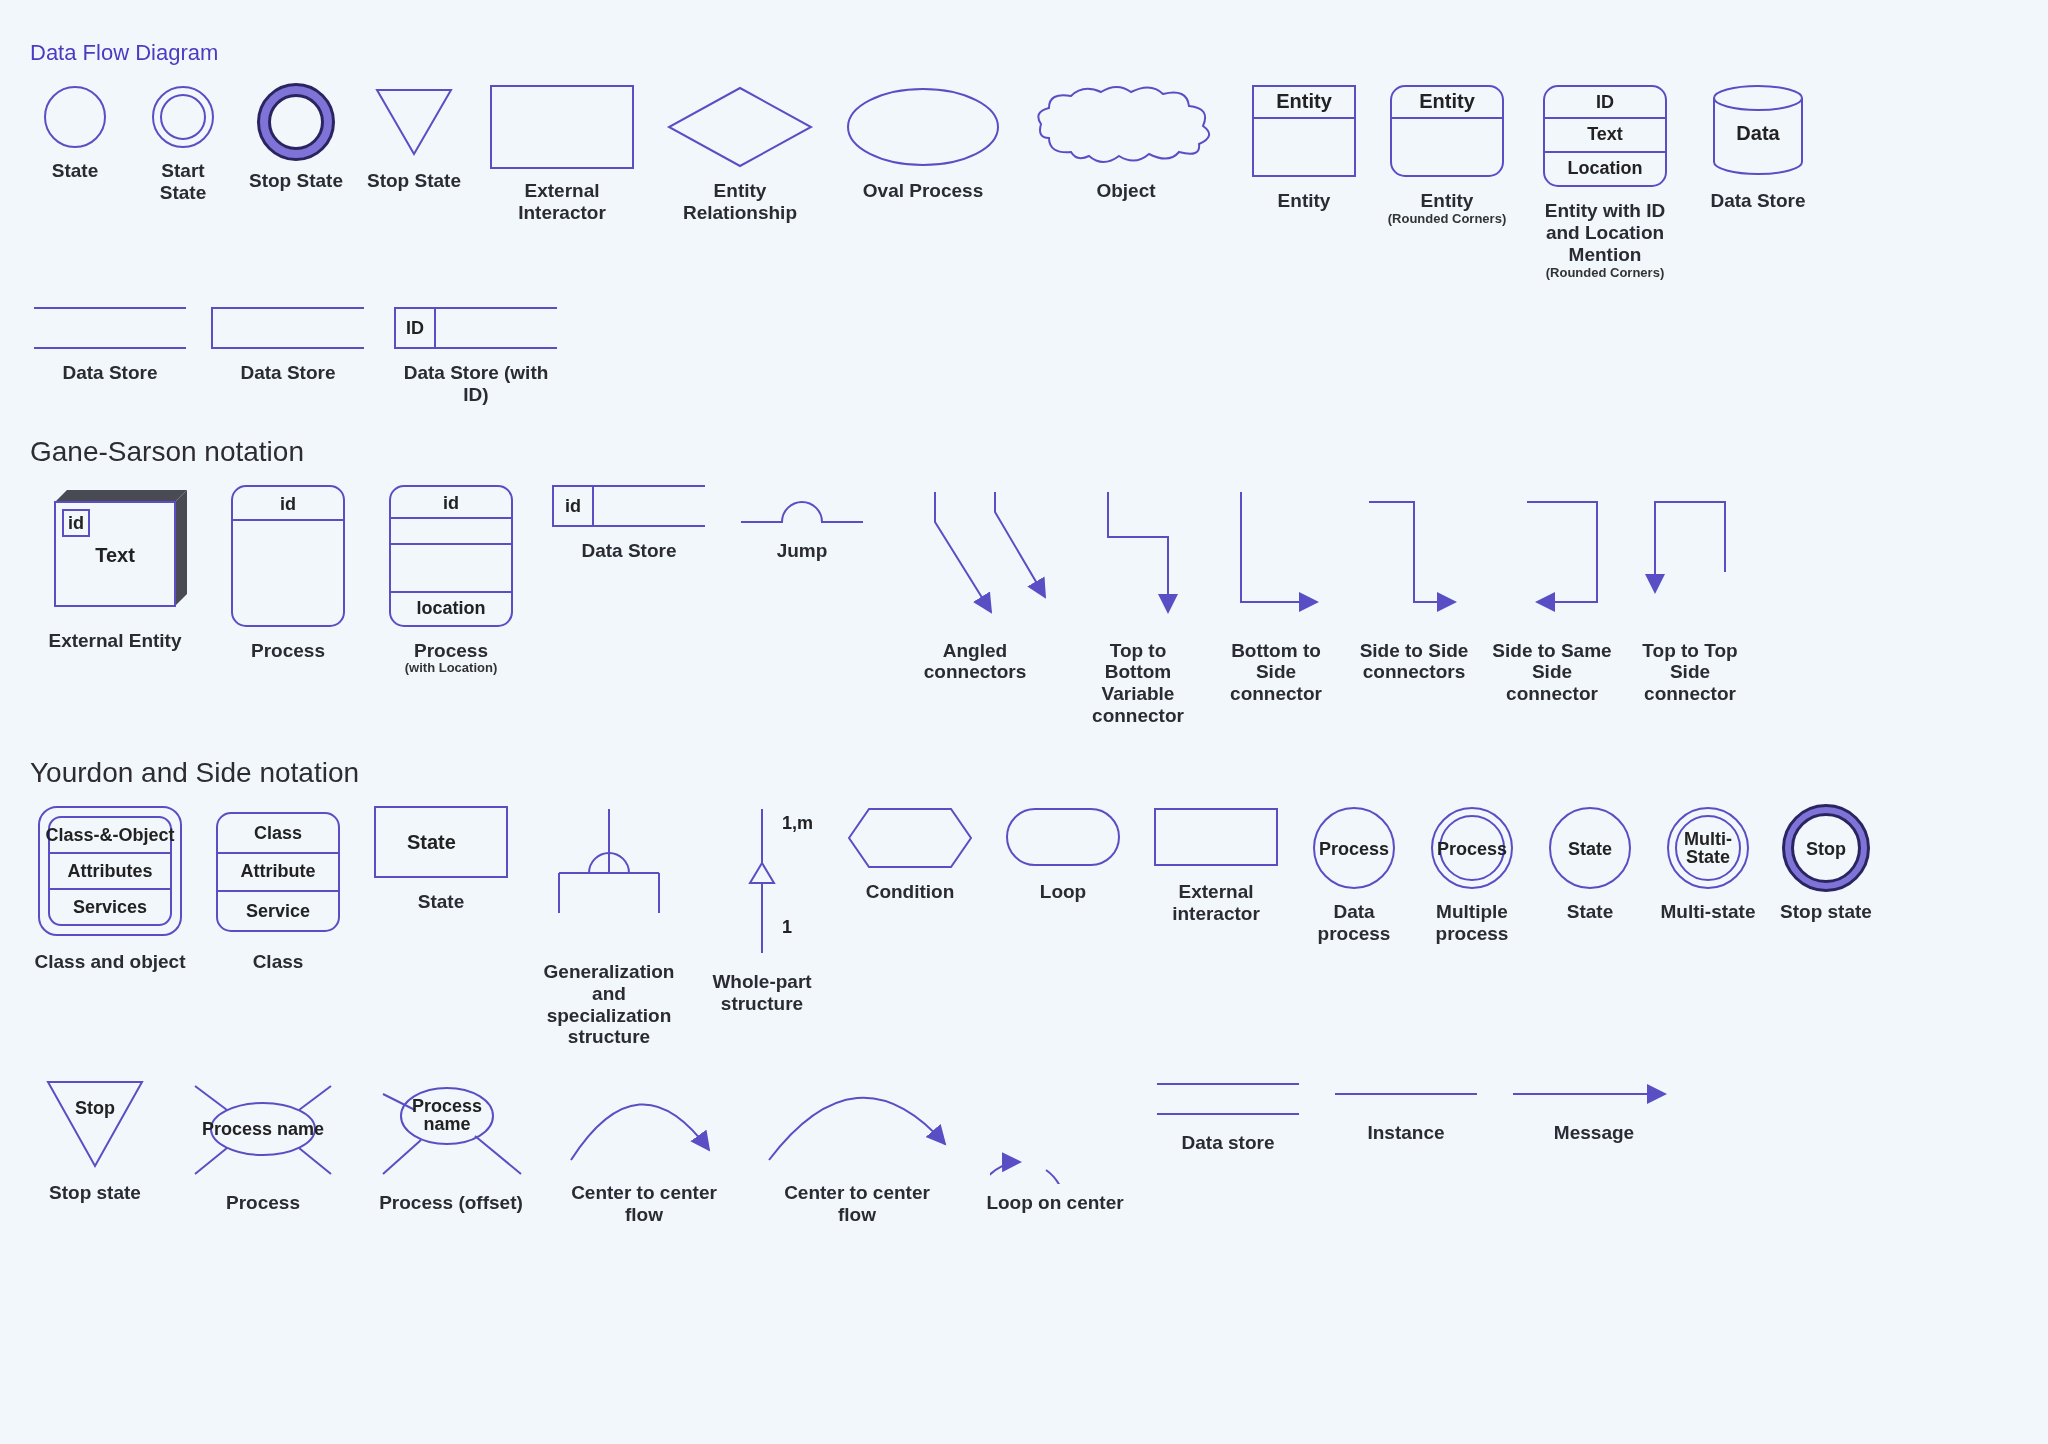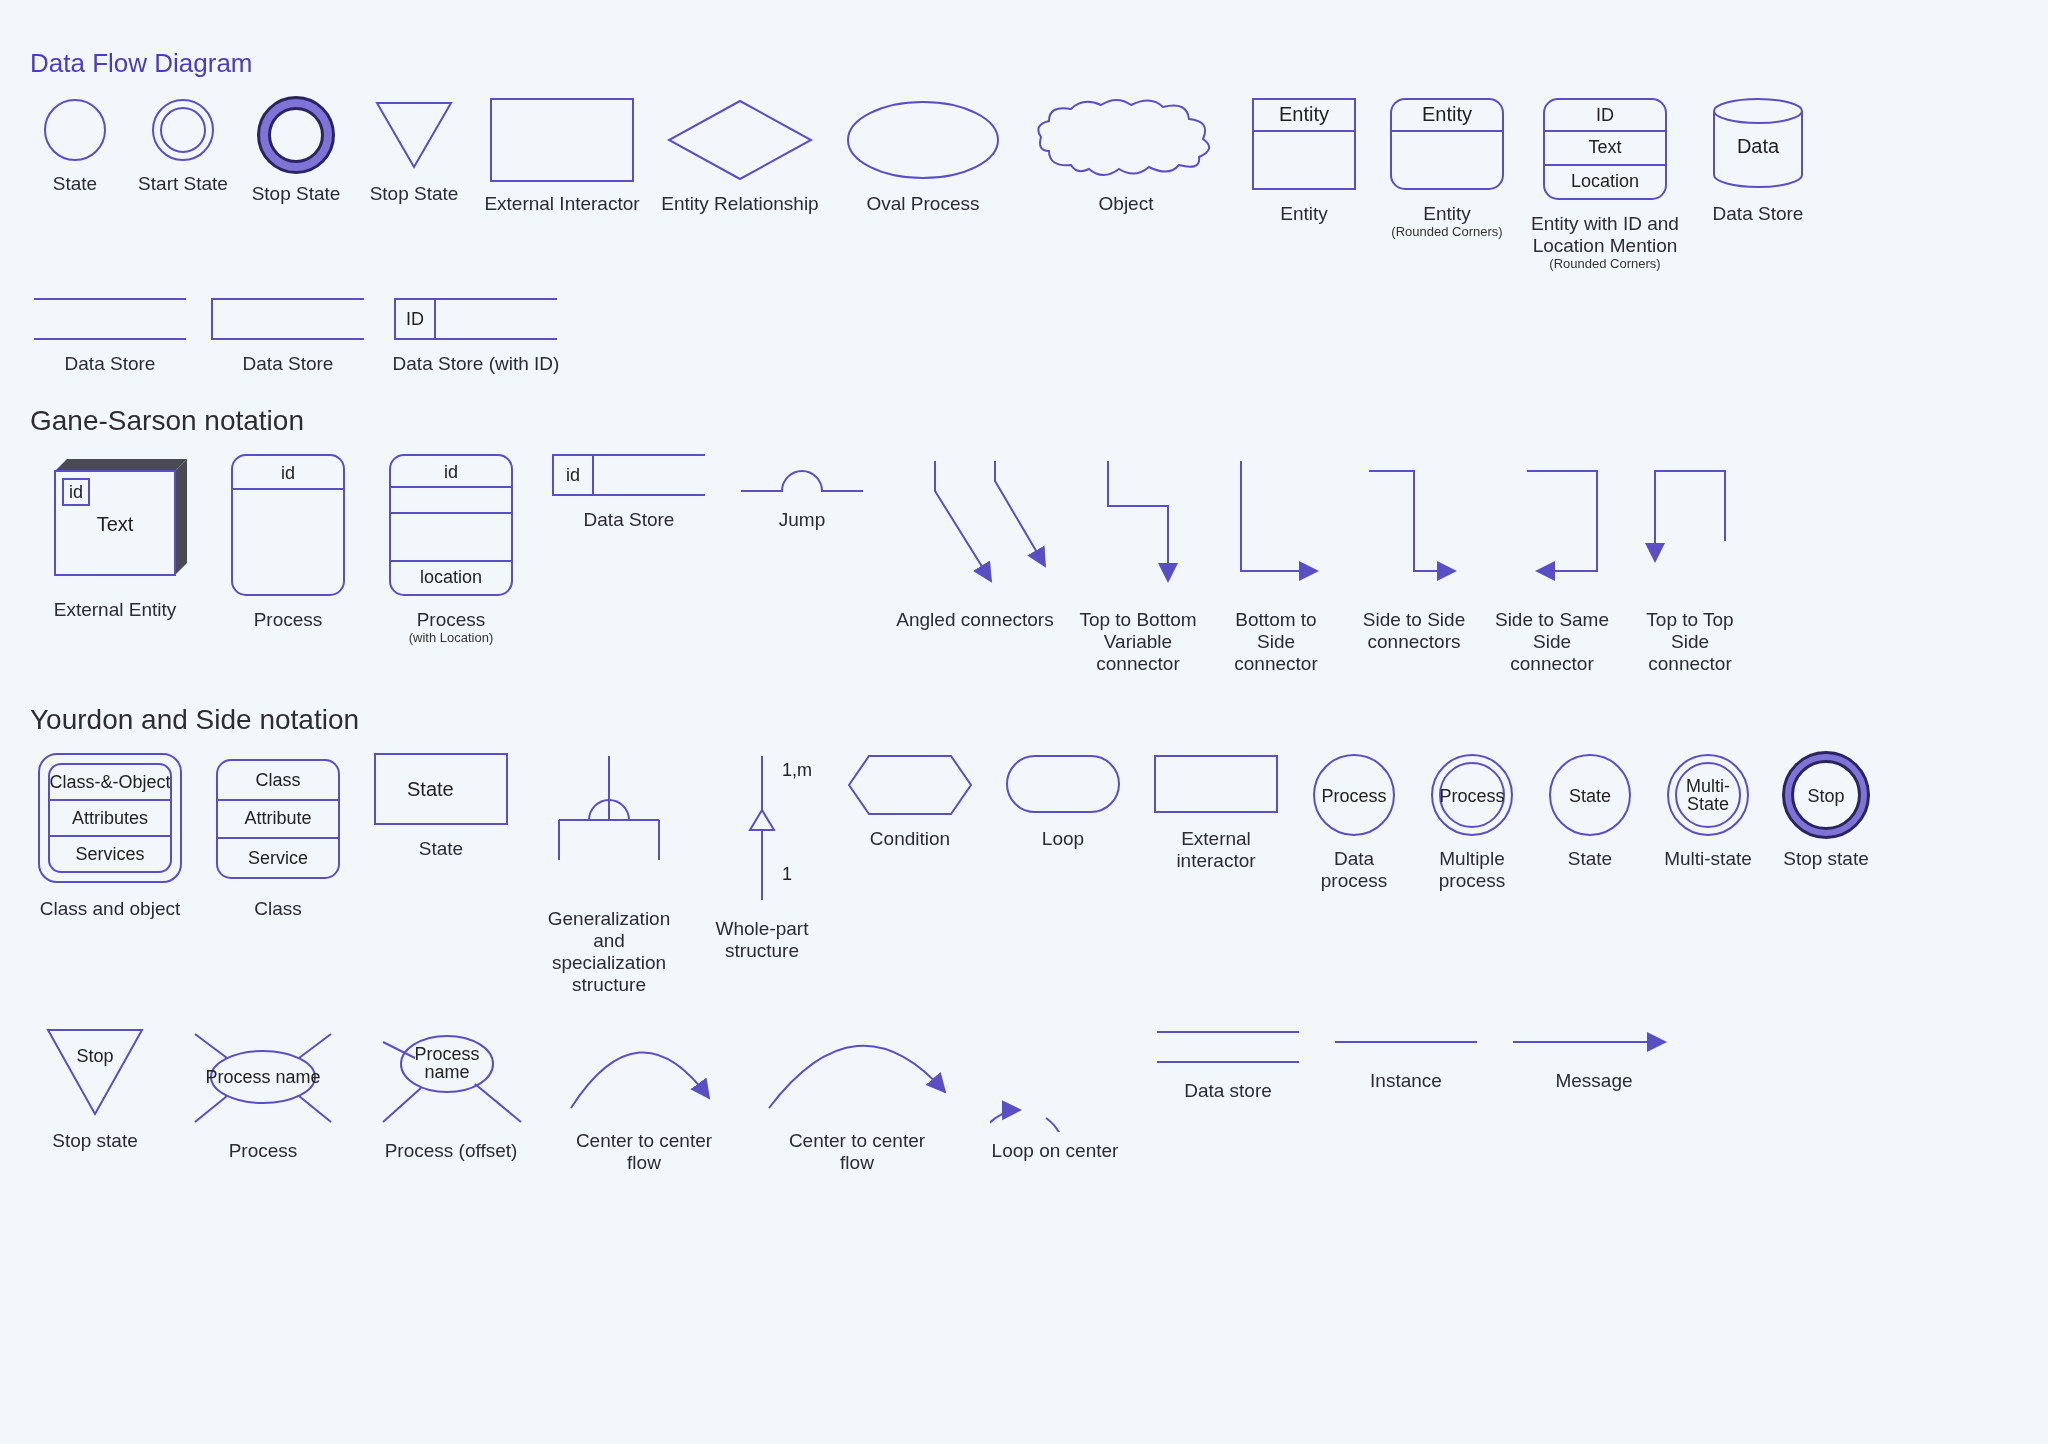--- a/index.html
+++ b/index.html
@@ -17,35 +17,36 @@
     font-family:"Segoe UI",Arial,Helvetica,sans-serif;
     font-size:20px;
     min-width:2048px;
   }
   .page{
     width:2048px;
     height:1444px;
     padding:30px 30px 20px 30px;
   }
   h1{
-    font-size:26px;
+    font-size:22px;
     font-weight:400;
     color:var(--title);
-    margin:18px 0 16px 0;
+    margin:10px 0 16px 0;
   }
   h2{
     font-size:28px;
     font-weight:400;
     color:#2d2d30;
     margin:30px 0 14px 0;
   }
   .row{display:flex;flex-wrap:wrap;gap:10px 18px;align-items:flex-start}
   .cell{
     display:flex;flex-direction:column;align-items:center;justify-content:flex-end;
     text-align:center;
+    font-weight:bold;
   }
   .cell .lbl{font-size:19px;line-height:1.15;margin-top:8px;max-width:170px}
   .cell .sub{font-size:13px;line-height:1.1;color:#333}
   svg{display:block}
   .stroke{stroke:var(--purple);fill:none;stroke-width:2}
   .txt{font-size:20px;fill:#222;font-family:inherit}
   .txt-sm{font-size:18px;fill:#222;font-family:inherit}
   .arrowhead{fill:var(--purple)}
 </style>
 </head>

